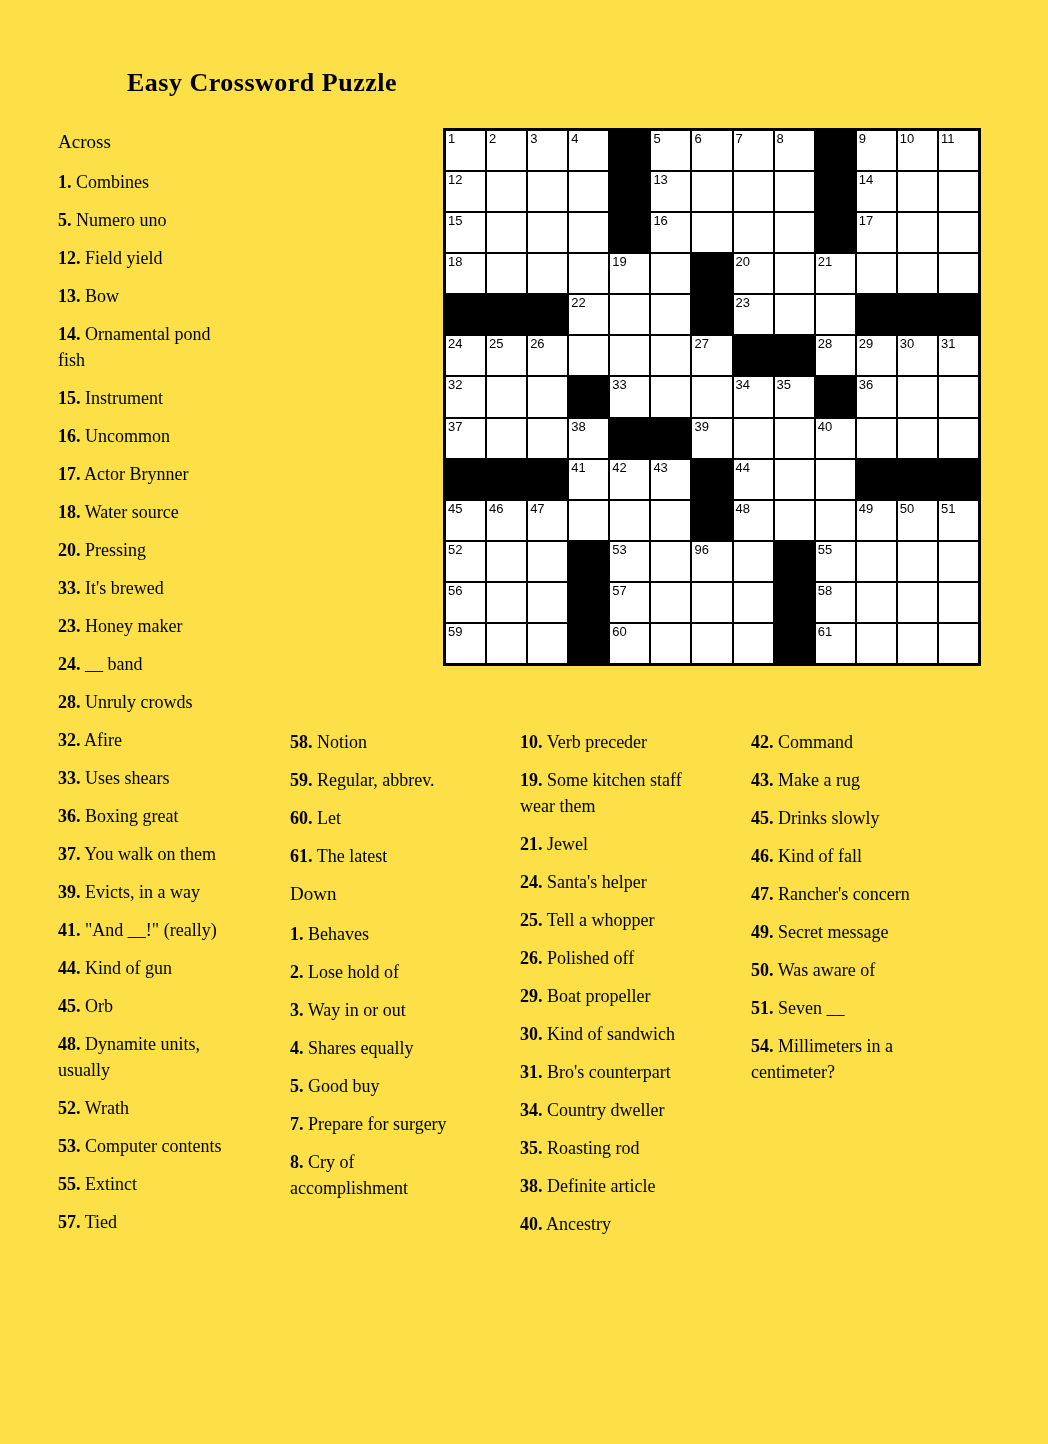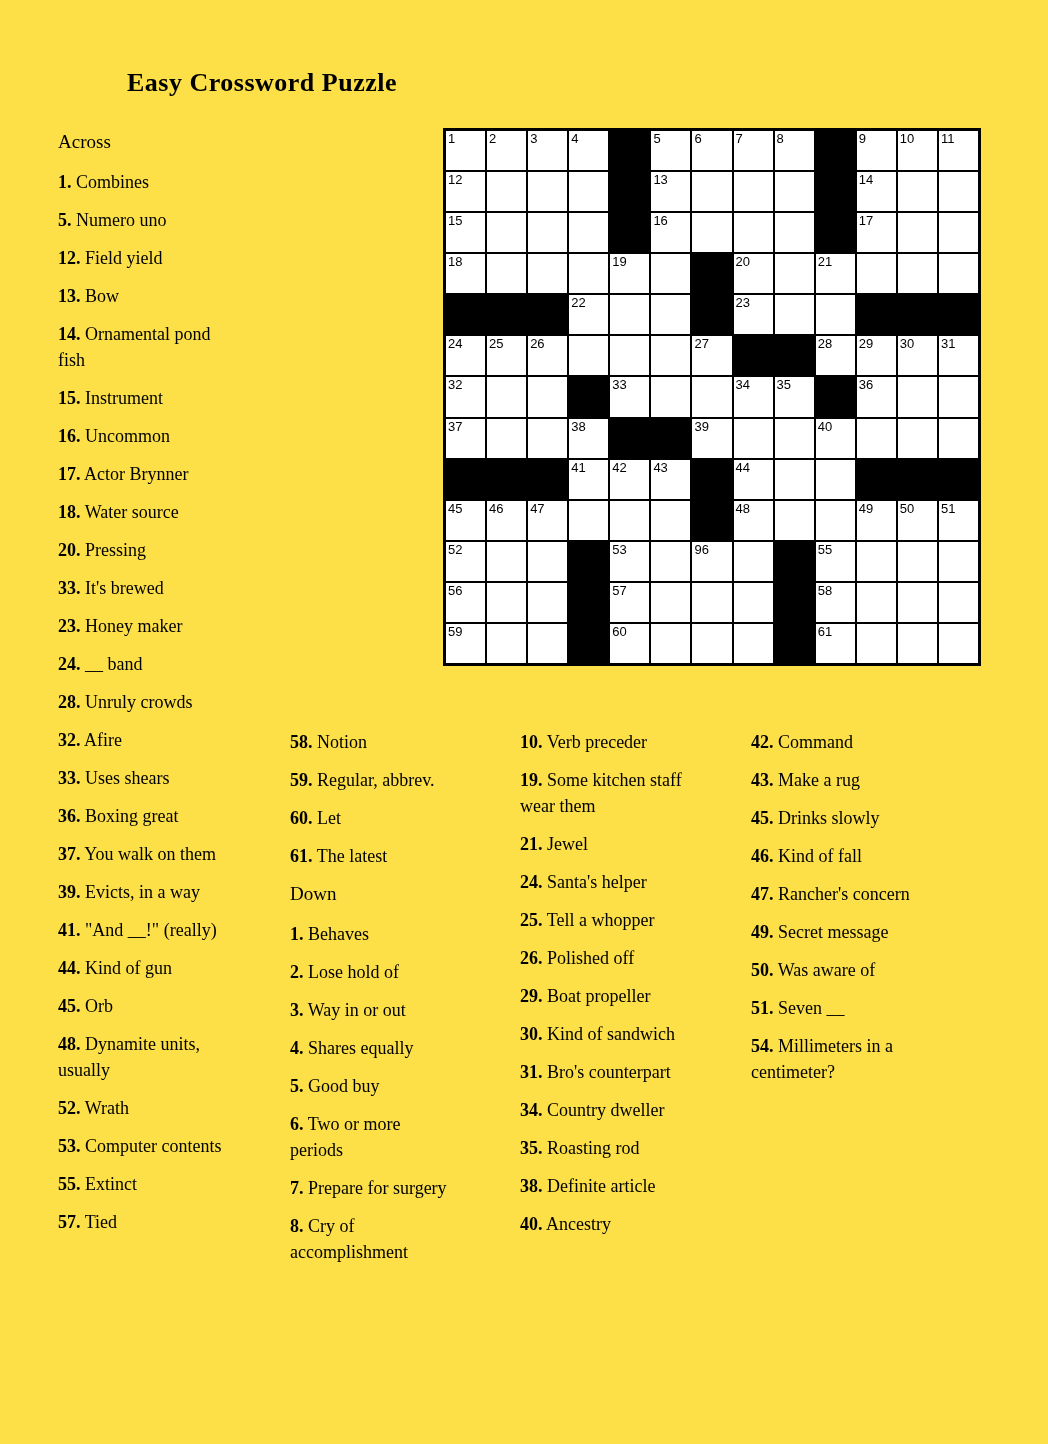--- a/index.html
+++ b/index.html
@@ -380,22 +380,20 @@
       <div class="clue"><span class="clue-num">58.</span><span class="clue-text"> Notion</span></div>
       <div class="clue"><span class="clue-num">59.</span><span class="clue-text"> Regular, abbrev.</span></div>
       <div class="clue"><span class="clue-num">60.</span><span class="clue-text"> Let</span></div>
       <div class="clue"><span class="clue-num">61.</span><span class="clue-text"> The latest</span></div>
       <div class="clue-heading gap-above">Down</div>
       <div class="clue"><span class="clue-num">1.</span><span class="clue-text"> Behaves</span></div>
       <div class="clue"><span class="clue-num">2.</span><span class="clue-text"> Lose hold of</span></div>
       <div class="clue"><span class="clue-num">3.</span><span class="clue-text"> Way in or out</span></div>
       <div class="clue"><span class="clue-num">4.</span><span class="clue-text"> Shares equally</span></div>
       <div class="clue"><span class="clue-num">5.</span><span class="clue-text"> Good buy</span></div>
-      <div class="clue"><span class="clue-num">6.</span><span class="clue-text"> Two or more
-periods</span></div>
       <div class="clue"><span class="clue-num">7.</span><span class="clue-text"> Prepare for surgery</span></div>
       <div class="clue"><span class="clue-num">8.</span><span class="clue-text"> Cry of
 accomplishment</span></div>
     </div>
   <div class="col" id="col-2">
       <div class="clue"><span class="clue-num">10.</span><span class="clue-text"> Verb preceder</span></div>
       <div class="clue"><span class="clue-num">19.</span><span class="clue-text"> Some kitchen staff
 wear them</span></div>
       <div class="clue"><span class="clue-num">21.</span><span class="clue-text"> Jewel</span></div>
       <div class="clue"><span class="clue-num">24.</span><span class="clue-text"> Santa's helper</span></div>

